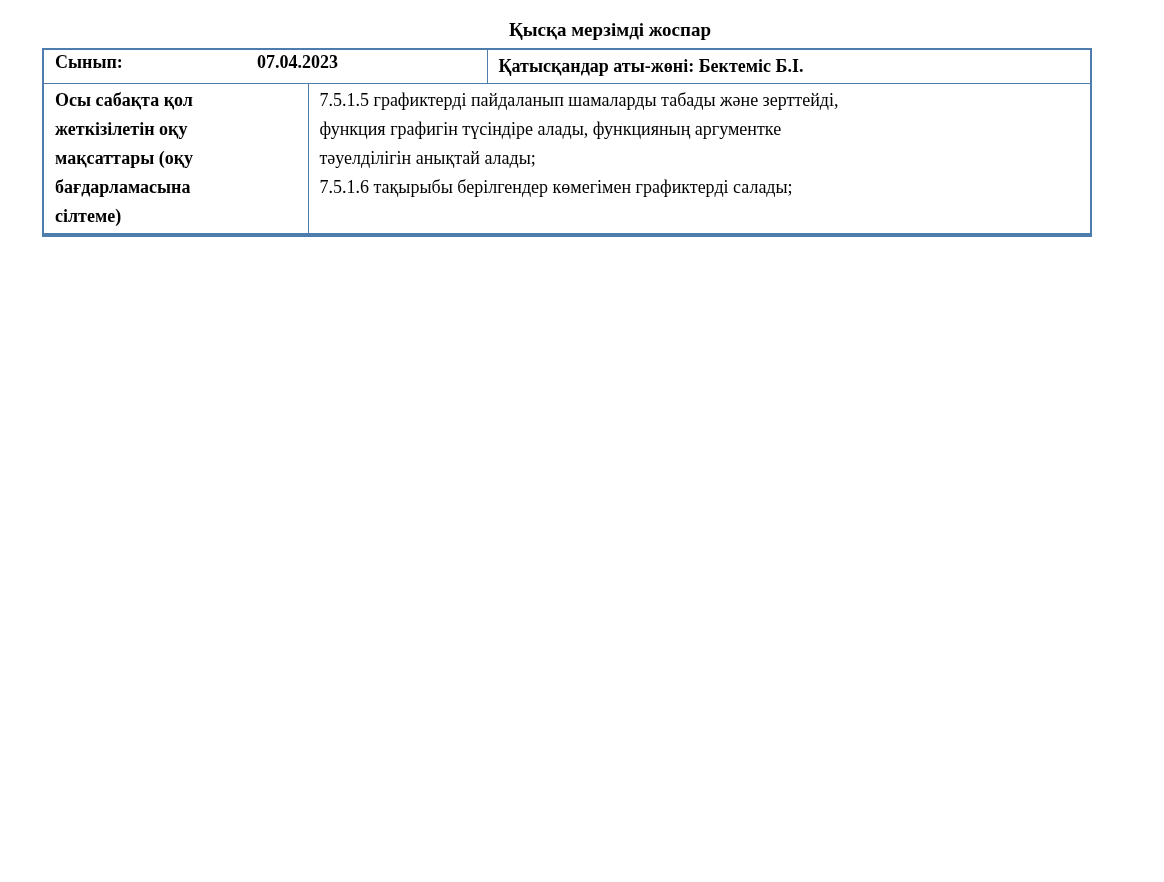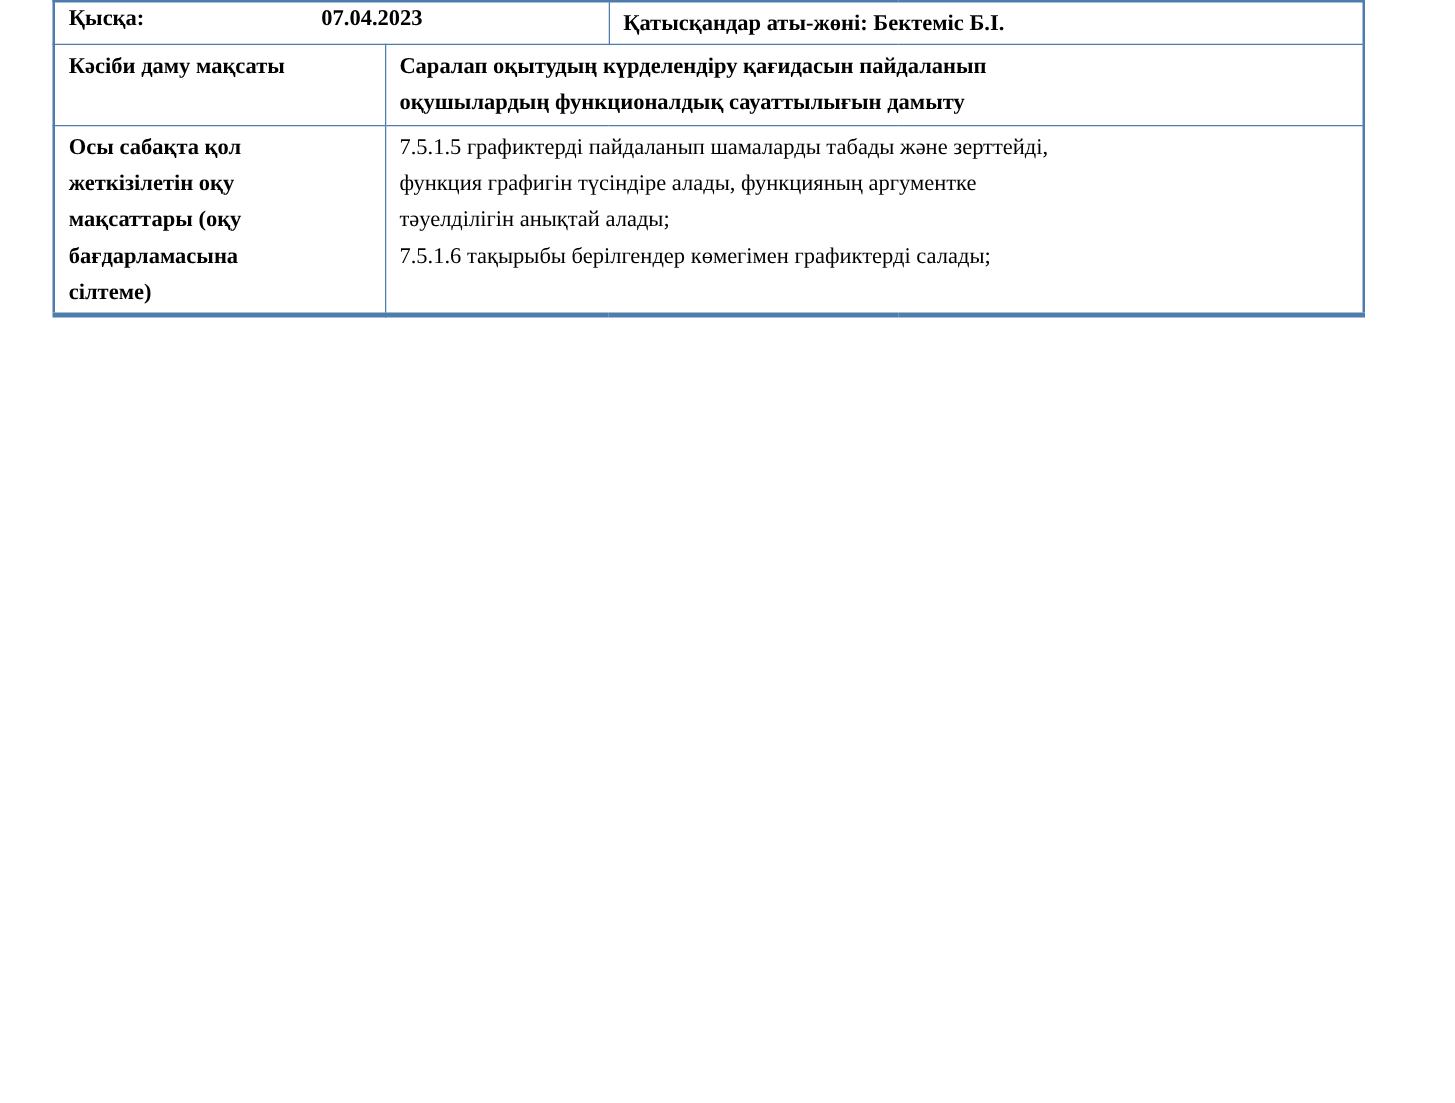--- a/index.html
+++ b/index.html
@@ -66,50 +66,42 @@
   .r5 td { height: 85px; }
   .r6 td { height: 143px; }
   .r7 td { height: 129px; }
   .r8 td { height: 152px; }
 </style>
 </head>
 <body>
 
 <div class="page">
 
+  <div class="doc-title">Қысқа мерзімді жоспар</div>
 
   <table class="plan">
     <colgroup>
       <col style="width:265px">
       <col style="width:179px">
       <col style="width:232px">
       <col style="width:372px">
     </colgroup>
 
     <tbody>
 
     <tr class="r2">
       <td colspan="2">
-        <span class="b date-label">Қысқа:</span><span class="b">07.04.2023</span>
+        <span class="b date-label">Сынып:</span><span class="b">07.04.2023</span>
       </td>
       <td colspan="2">
         <div class="ct b">Қатысқандар аты-жөні: Бектеміс Б.І.</div>
       </td>
     </tr>
 
 
-    <tr class="r4">
-      <td>
-        <div class="ct b">Кәсіби даму мақсаты</div>
-      </td>
-      <td colspan="3">
-        <p class="ct b">Саралап оқытудың күрделендіру қағидасын пайдаланып
-оқушылардың функционалдық сауаттылығын дамыту</p>
-      </td>
-    </tr>
 
 
     <tr class="r6">
       <td>
         <div class="ct b">Осы сабақта қол
 жеткізілетін оқу
 мақсаттары (оқу
 бағдарламасына
 сілтеме)</div>
       </td>

